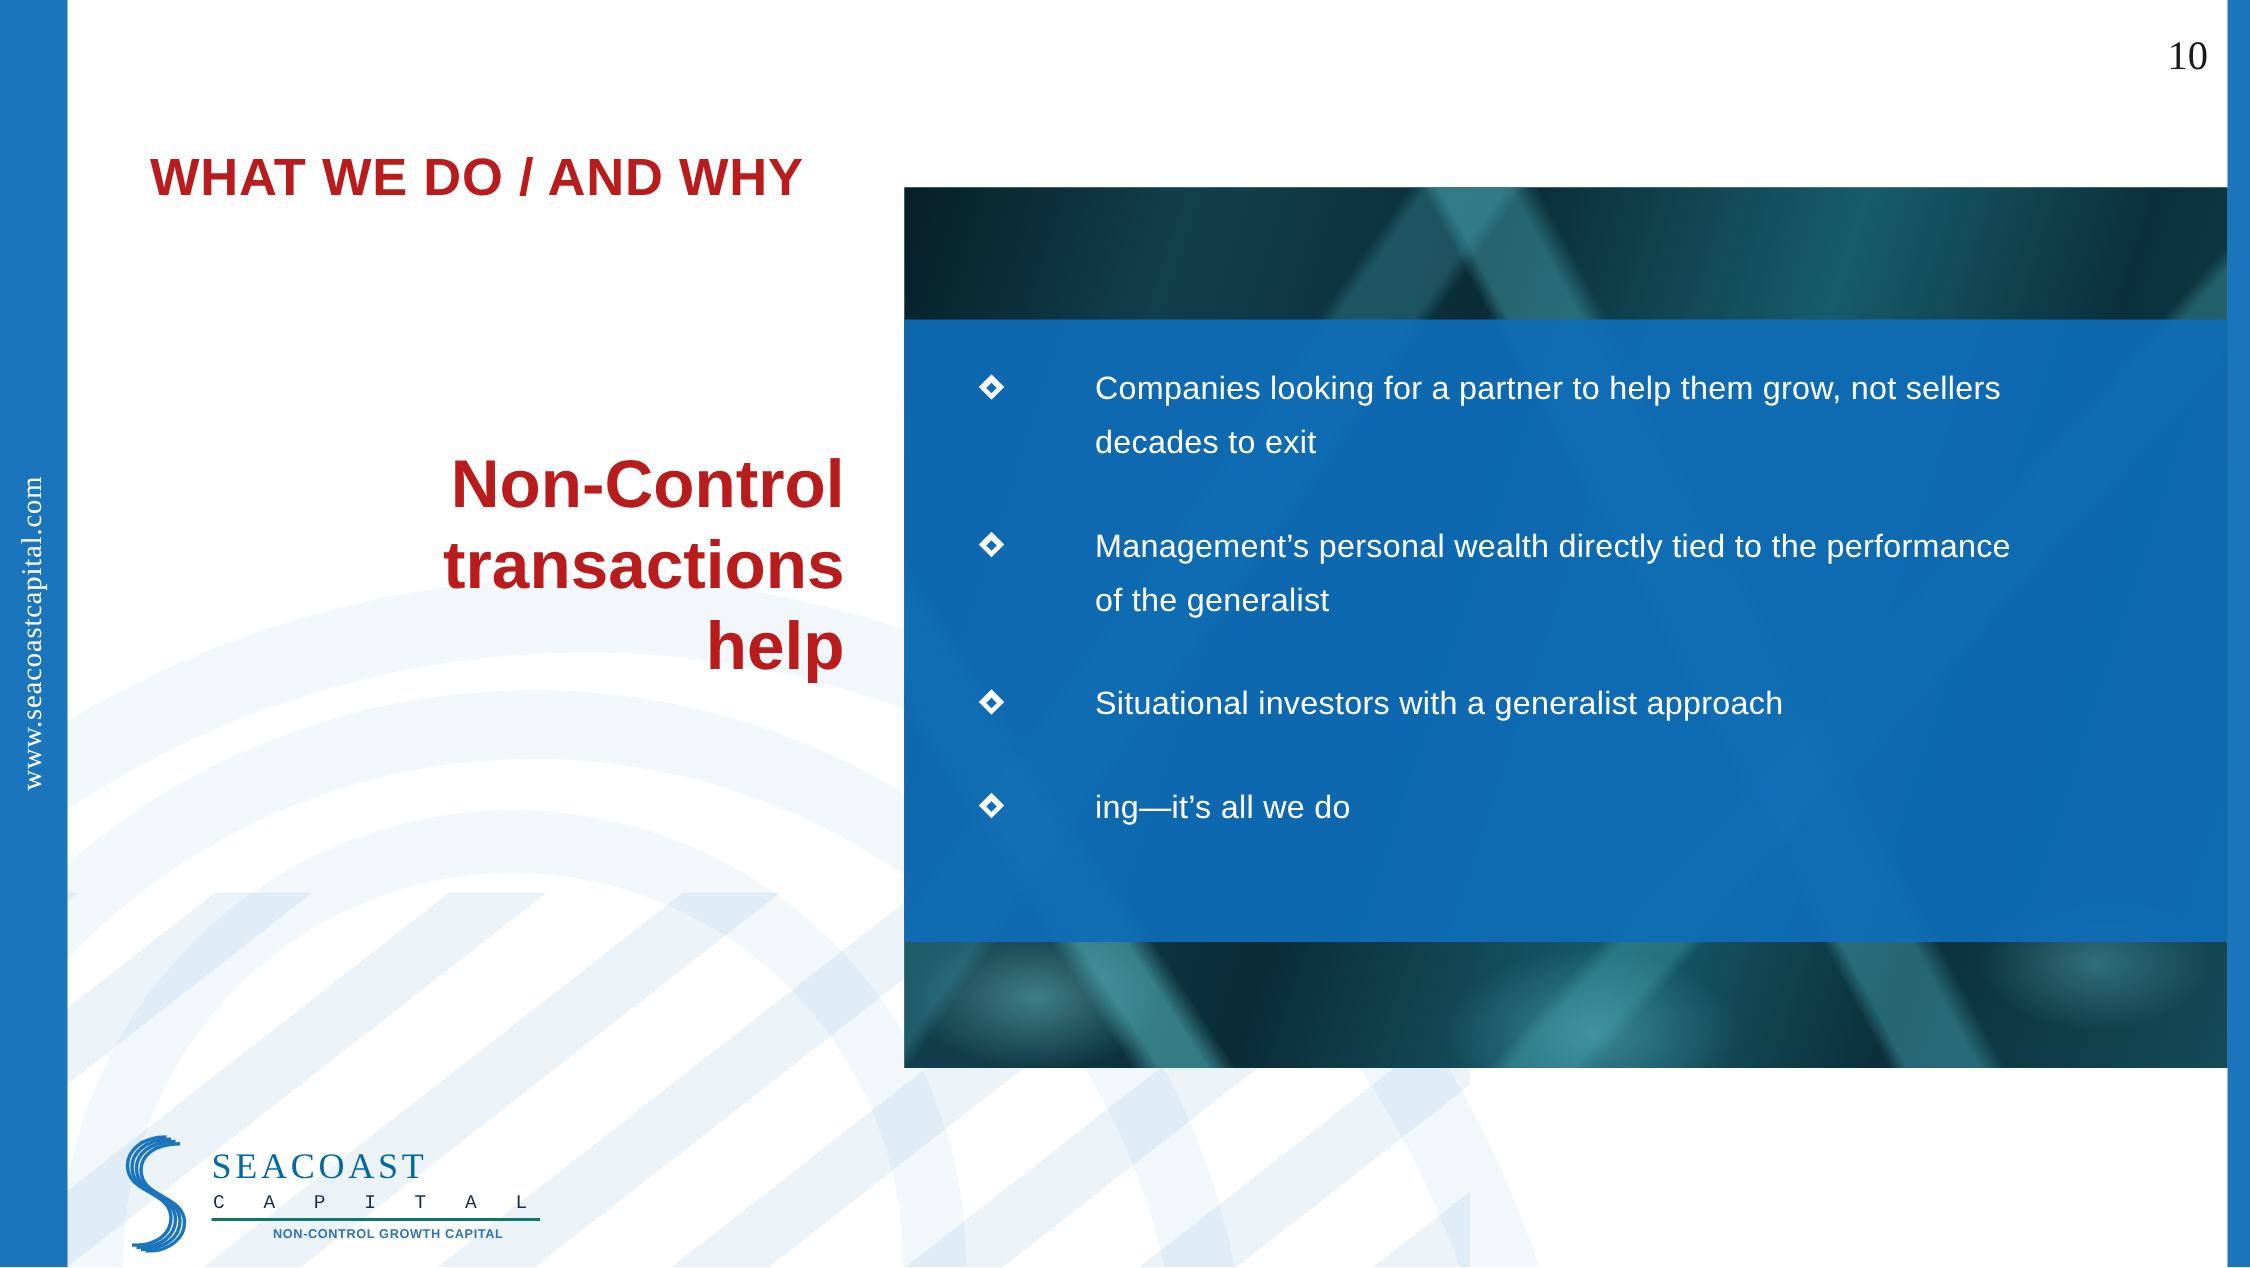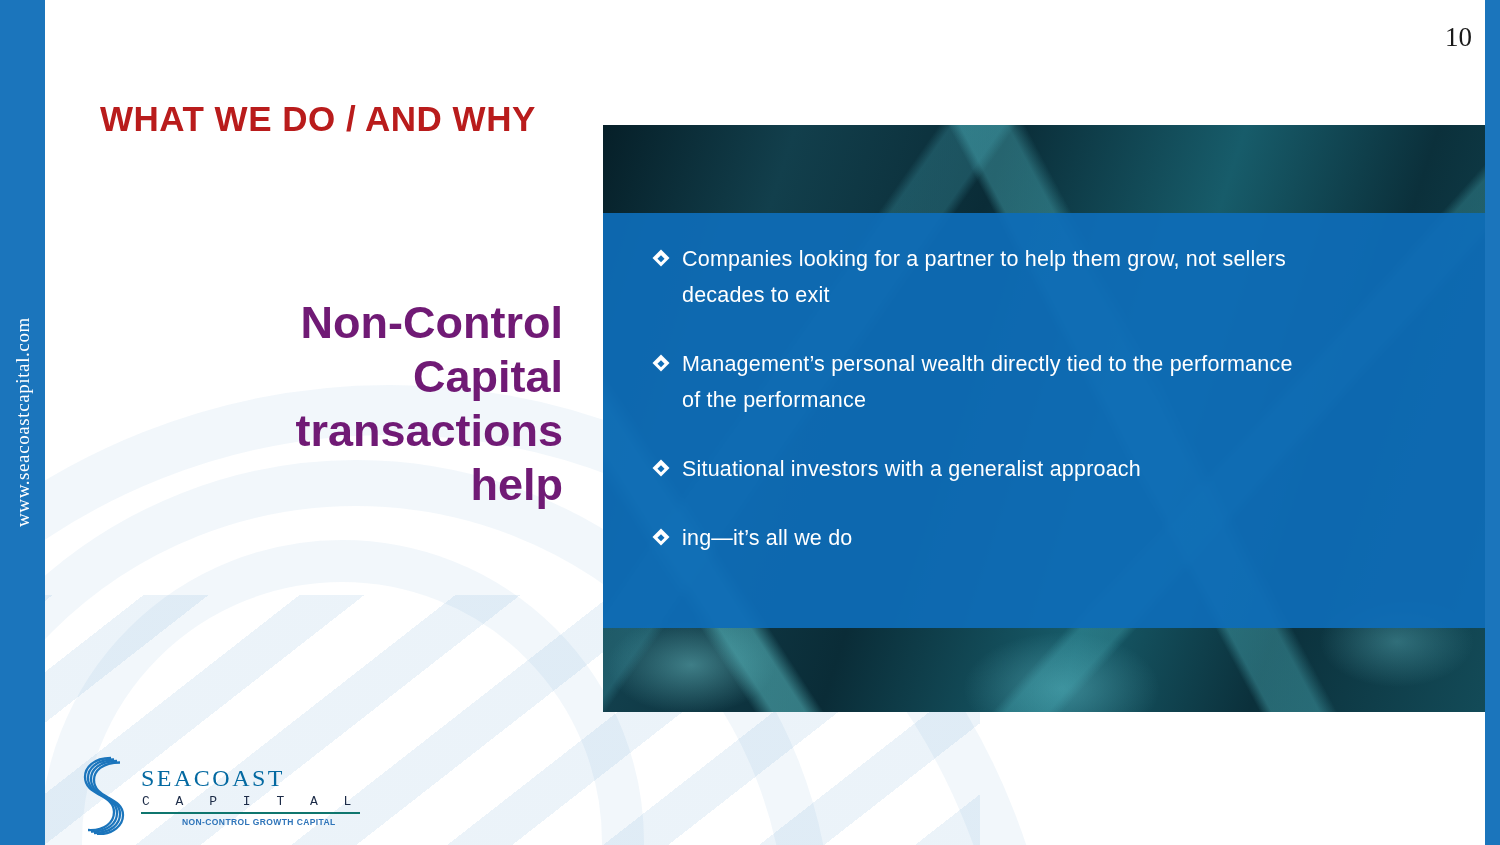--- a/index.html
+++ b/index.html
@@ -32,21 +32,21 @@
     font-family:"Liberation Serif",serif;font-size:27px;color:#1a1a1a;text-align:right;
   }
   
   .heading{
     position:absolute;left:100px;top:99px;margin:0;z-index:4;
     color:#b91c1c;font-size:35px;font-weight:700;letter-spacing:0.5px;
   }
   
   .statement{
     position:absolute;left:120px;top:296px;width:443px;z-index:4;
-    text-align:right;color:#701a75;font-size:45px;line-height:54px;font-weight:700;letter-spacing:0;
+    text-align:right;color:#b91c1c;font-size:45px;line-height:54px;font-weight:700;letter-spacing:0;
   }
   .statement div{white-space:nowrap;}
   
   .money{
     position:absolute;left:603px;top:125px;width:882px;height:587px;z-index:3;
     background-color:#0b2d38;
     background-image:
       linear-gradient(57deg, rgba(0,0,0,0) 12%, rgba(95,200,205,0.50) 13.5%, rgba(95,200,205,0.50) 16%, rgba(0,0,0,0) 17.5%),
       linear-gradient(-48deg, rgba(0,0,0,0) 30%, rgba(70,170,180,0.35) 31%, rgba(70,170,180,0.35) 34%, rgba(0,0,0,0) 35%),
       linear-gradient(62deg, rgba(0,0,0,0) 55%, rgba(80,185,195,0.40) 56%, rgba(80,185,195,0.40) 60%, rgba(0,0,0,0) 61.5%),
@@ -55,21 +55,21 @@
       radial-gradient(ellipse 140px 80px at 52% 96%, rgba(110,200,210,0.40), rgba(0,0,0,0) 70%),
       radial-gradient(ellipse 110px 65px at 90% 88%, rgba(110,200,210,0.35), rgba(0,0,0,0) 70%),
       linear-gradient(108deg, #061f28 0%, #123f4c 18%, #0a2c37 38%, #175c6a 60%, #0b303b 78%, #134b58 100%);
   }
   
   .panel{
     position:absolute;left:0;top:88px;width:100%;height:415px;
     background:rgba(14,109,184,0.93);
     box-sizing:border-box;padding:28px 40px 0 52px;
   }
-  .bullet-item{display:flex;align-items:flex-start;margin-bottom:33px;}
+  .bullet-item{display:flex;align-items:flex-start;margin-bottom:33px;gap:48px;}
   .diamond{
     flex:0 0 auto;width:12px;height:12px;margin:11px 15px 0 0;
     background:#ffffff;transform:rotate(45deg);position:relative;
   }
   .diamond::after{content:"";position:absolute;left:3.5px;top:3.5px;right:3.5px;bottom:3.5px;background:#0e6db8;}
   .bullet-text{color:#ffffff;font-size:21.5px;line-height:36px;font-weight:400;letter-spacing:0.2px;}
   .bullet-text div{white-space:nowrap;}
   
   .logo{position:absolute;left:83px;top:755px;z-index:6;display:flex;align-items:flex-start;}
   .logo-mark{flex:0 0 auto;}
@@ -102,41 +102,40 @@
   <div class="left-bar"></div>
   <span class="vert-url" style="z-index:6;">www.seacoastcapital.com</span>
   <div class="right-bar"></div>
 
   <div class="page-num">10</div>
 
   <h1 class="heading">WHAT WE DO / AND WHY</h1>
 
   <div class="statement">
     <div>Non-Control</div>
-    <div>Capital</div>
     <div>transactions</div>
     <div>help</div>
   </div>
 
   <div class="money">
     <div class="panel">
 
       <div class="bullet-item">
         <span class="diamond"></span>
         <div class="bullet-text">
           <div>Companies looking for a partner to help them grow, not sellers</div>
           <div>decades to exit</div>
         </div>
       </div>
 
       <div class="bullet-item">
         <span class="diamond"></span>
         <div class="bullet-text">
           <div>Management’s personal wealth directly tied to the performance</div>
-          <div>of the performance</div>
+          <div>of the generalist</div>
         </div>
       </div>
 
       <div class="bullet-item">
         <span class="diamond"></span>
         <div class="bullet-text">
           <div>Situational investors with a generalist approach</div>
         </div>
       </div>
 

